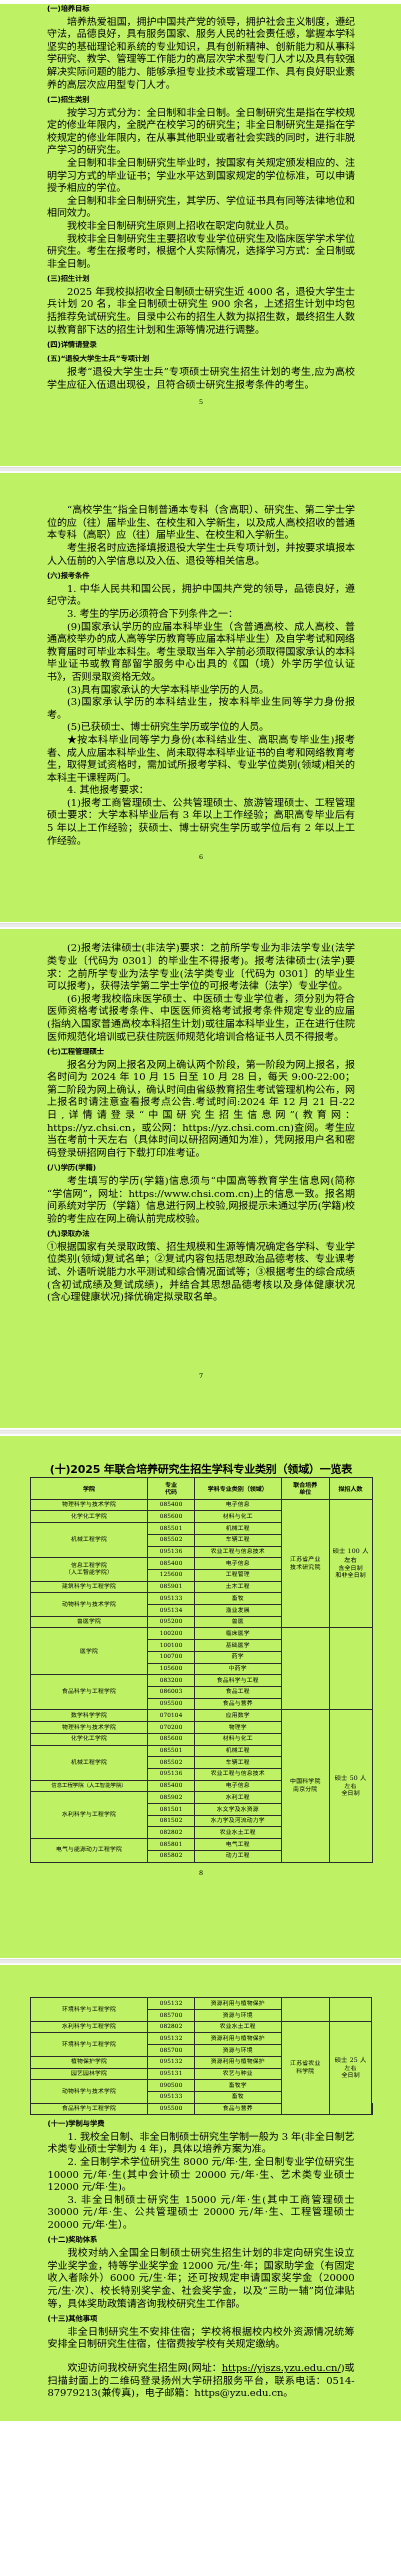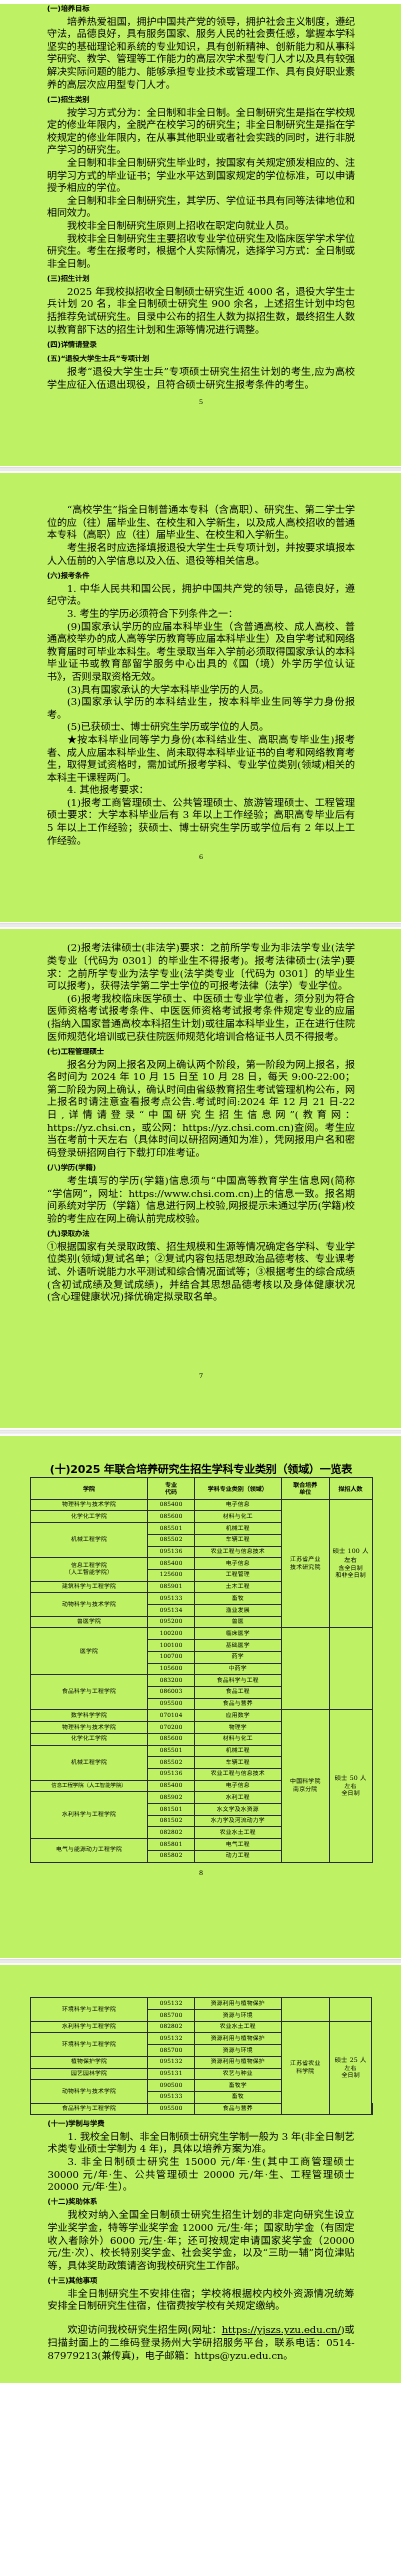--- a/index.html
+++ b/index.html
@@ -434,20 +434,21 @@
             <td></td>
             <td></td>
           </tr>
         </tbody>
       </table>
     </div>
 
     <div style="padding:0 18.5px;">
       <h3 class="sec">(十一)学制与学费</h3>
       <p class="body">1. 我校全日制、非全日制硕士研究生学制一般为 3 年(非全日制艺术类专业硕士学制为 4 年)，具体以培养方案为准。</p>
+      <p class="body">2. 全日制学术学位研究生 8000 元/年·生, 全日制专业学位研究生 10000 元/年·生(其中会计硕士 20000 元/年·生、艺术类专业硕士 12000 元/年·生)。</p>
       <p class="body">3. 非全日制硕士研究生 15000 元/年·生(其中工商管理硕士 30000 元/年·生、公共管理硕士 20000 元/年·生、工程管理硕士 20000 元/年·生）。</p>
 
       <h3 class="sec">(十二)奖助体系</h3>
       <p class="body">我校对纳入全国全日制硕士研究生招生计划的非定向研究生设立学业奖学金，特等学业奖学金 12000 元/生·年；国家助学金（有固定收入者除外）6000 元/生·年；还可按规定申请国家奖学金（20000 元/生·次）、校长特别奖学金、社会奖学金，以及“三助一辅”岗位津贴等，具体奖助政策请咨询我校研究生工作部。</p>
 
       <h3 class="sec">(十三)其他事项</h3>
       <p class="body">非全日制研究生不安排住宿；学校将根据校内校外资源情况统筹安排全日制研究生住宿，住宿费按学校有关规定缴纳。</p>
 
       <div style="height:11.3px"></div>
       <p class="body"><span>欢迎访问我校研究生招生网(网址：</span><a class="link" href="#">https://yjszs.yzu.edu.cn/</a><span>)或扫描封面上的二维码登录扬州大学研招服务平台，联系电话：0514-87979213(兼传真)，电子邮箱：</span><span class="nolink">https@yzu.edu.cn</span><span>。</span></p>

